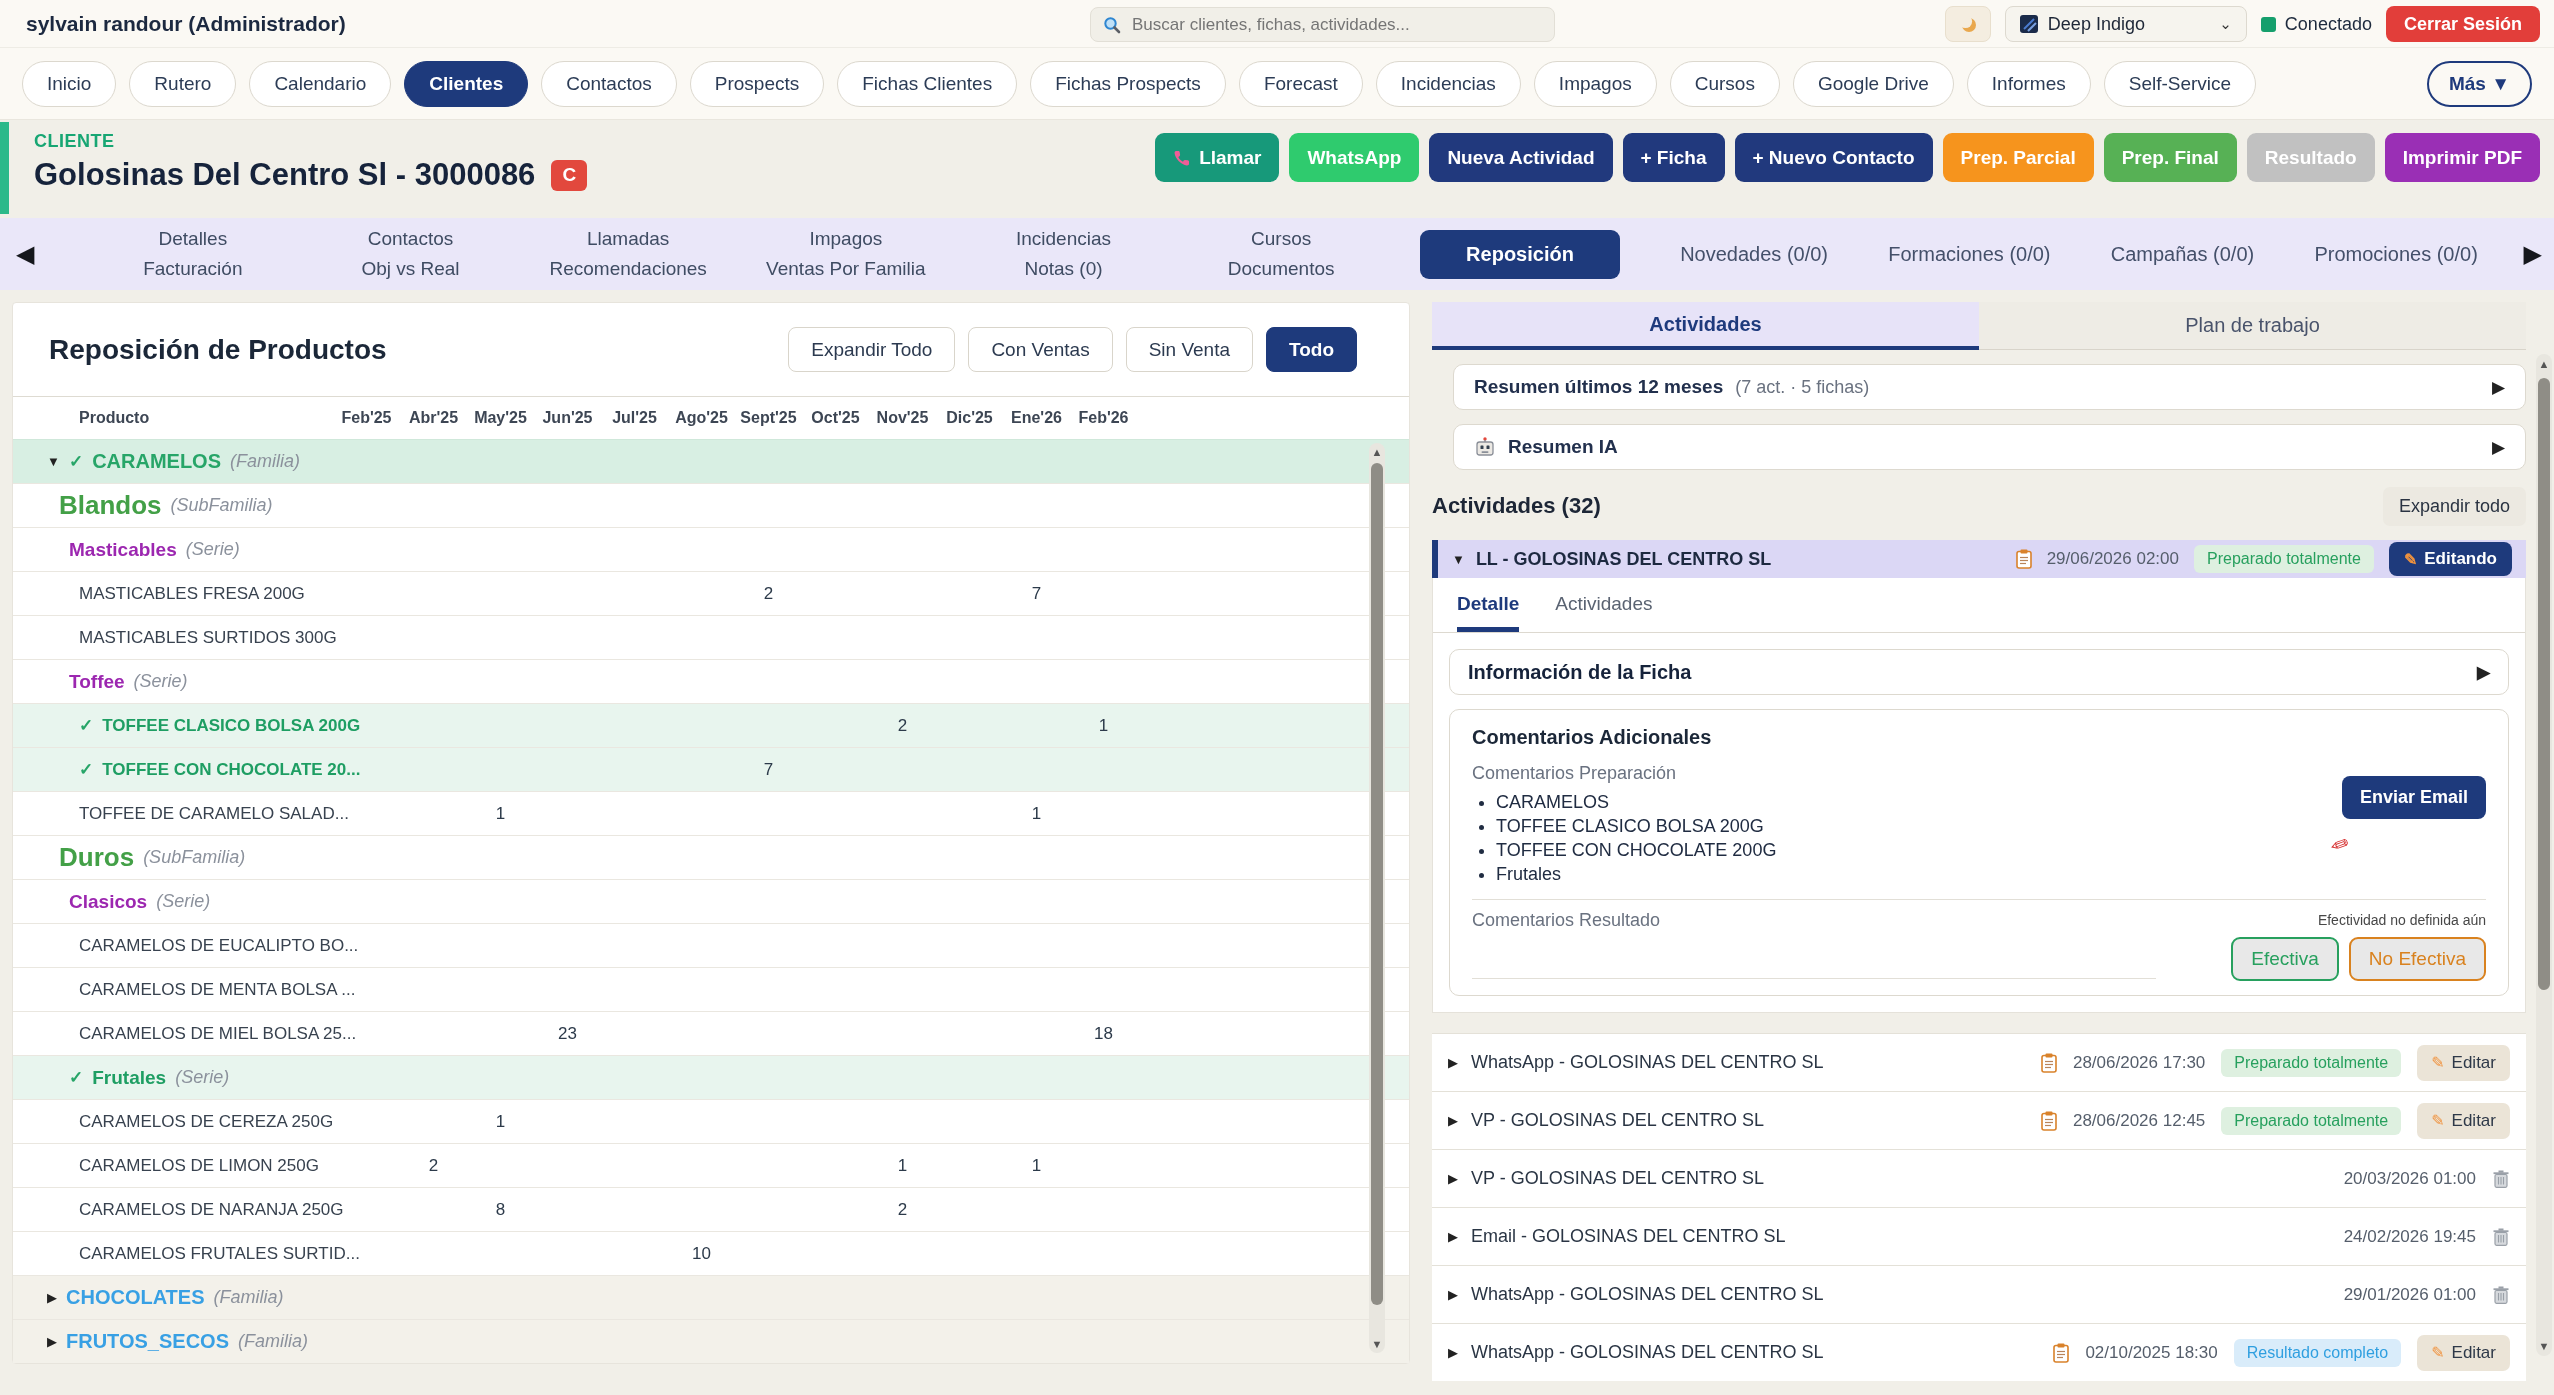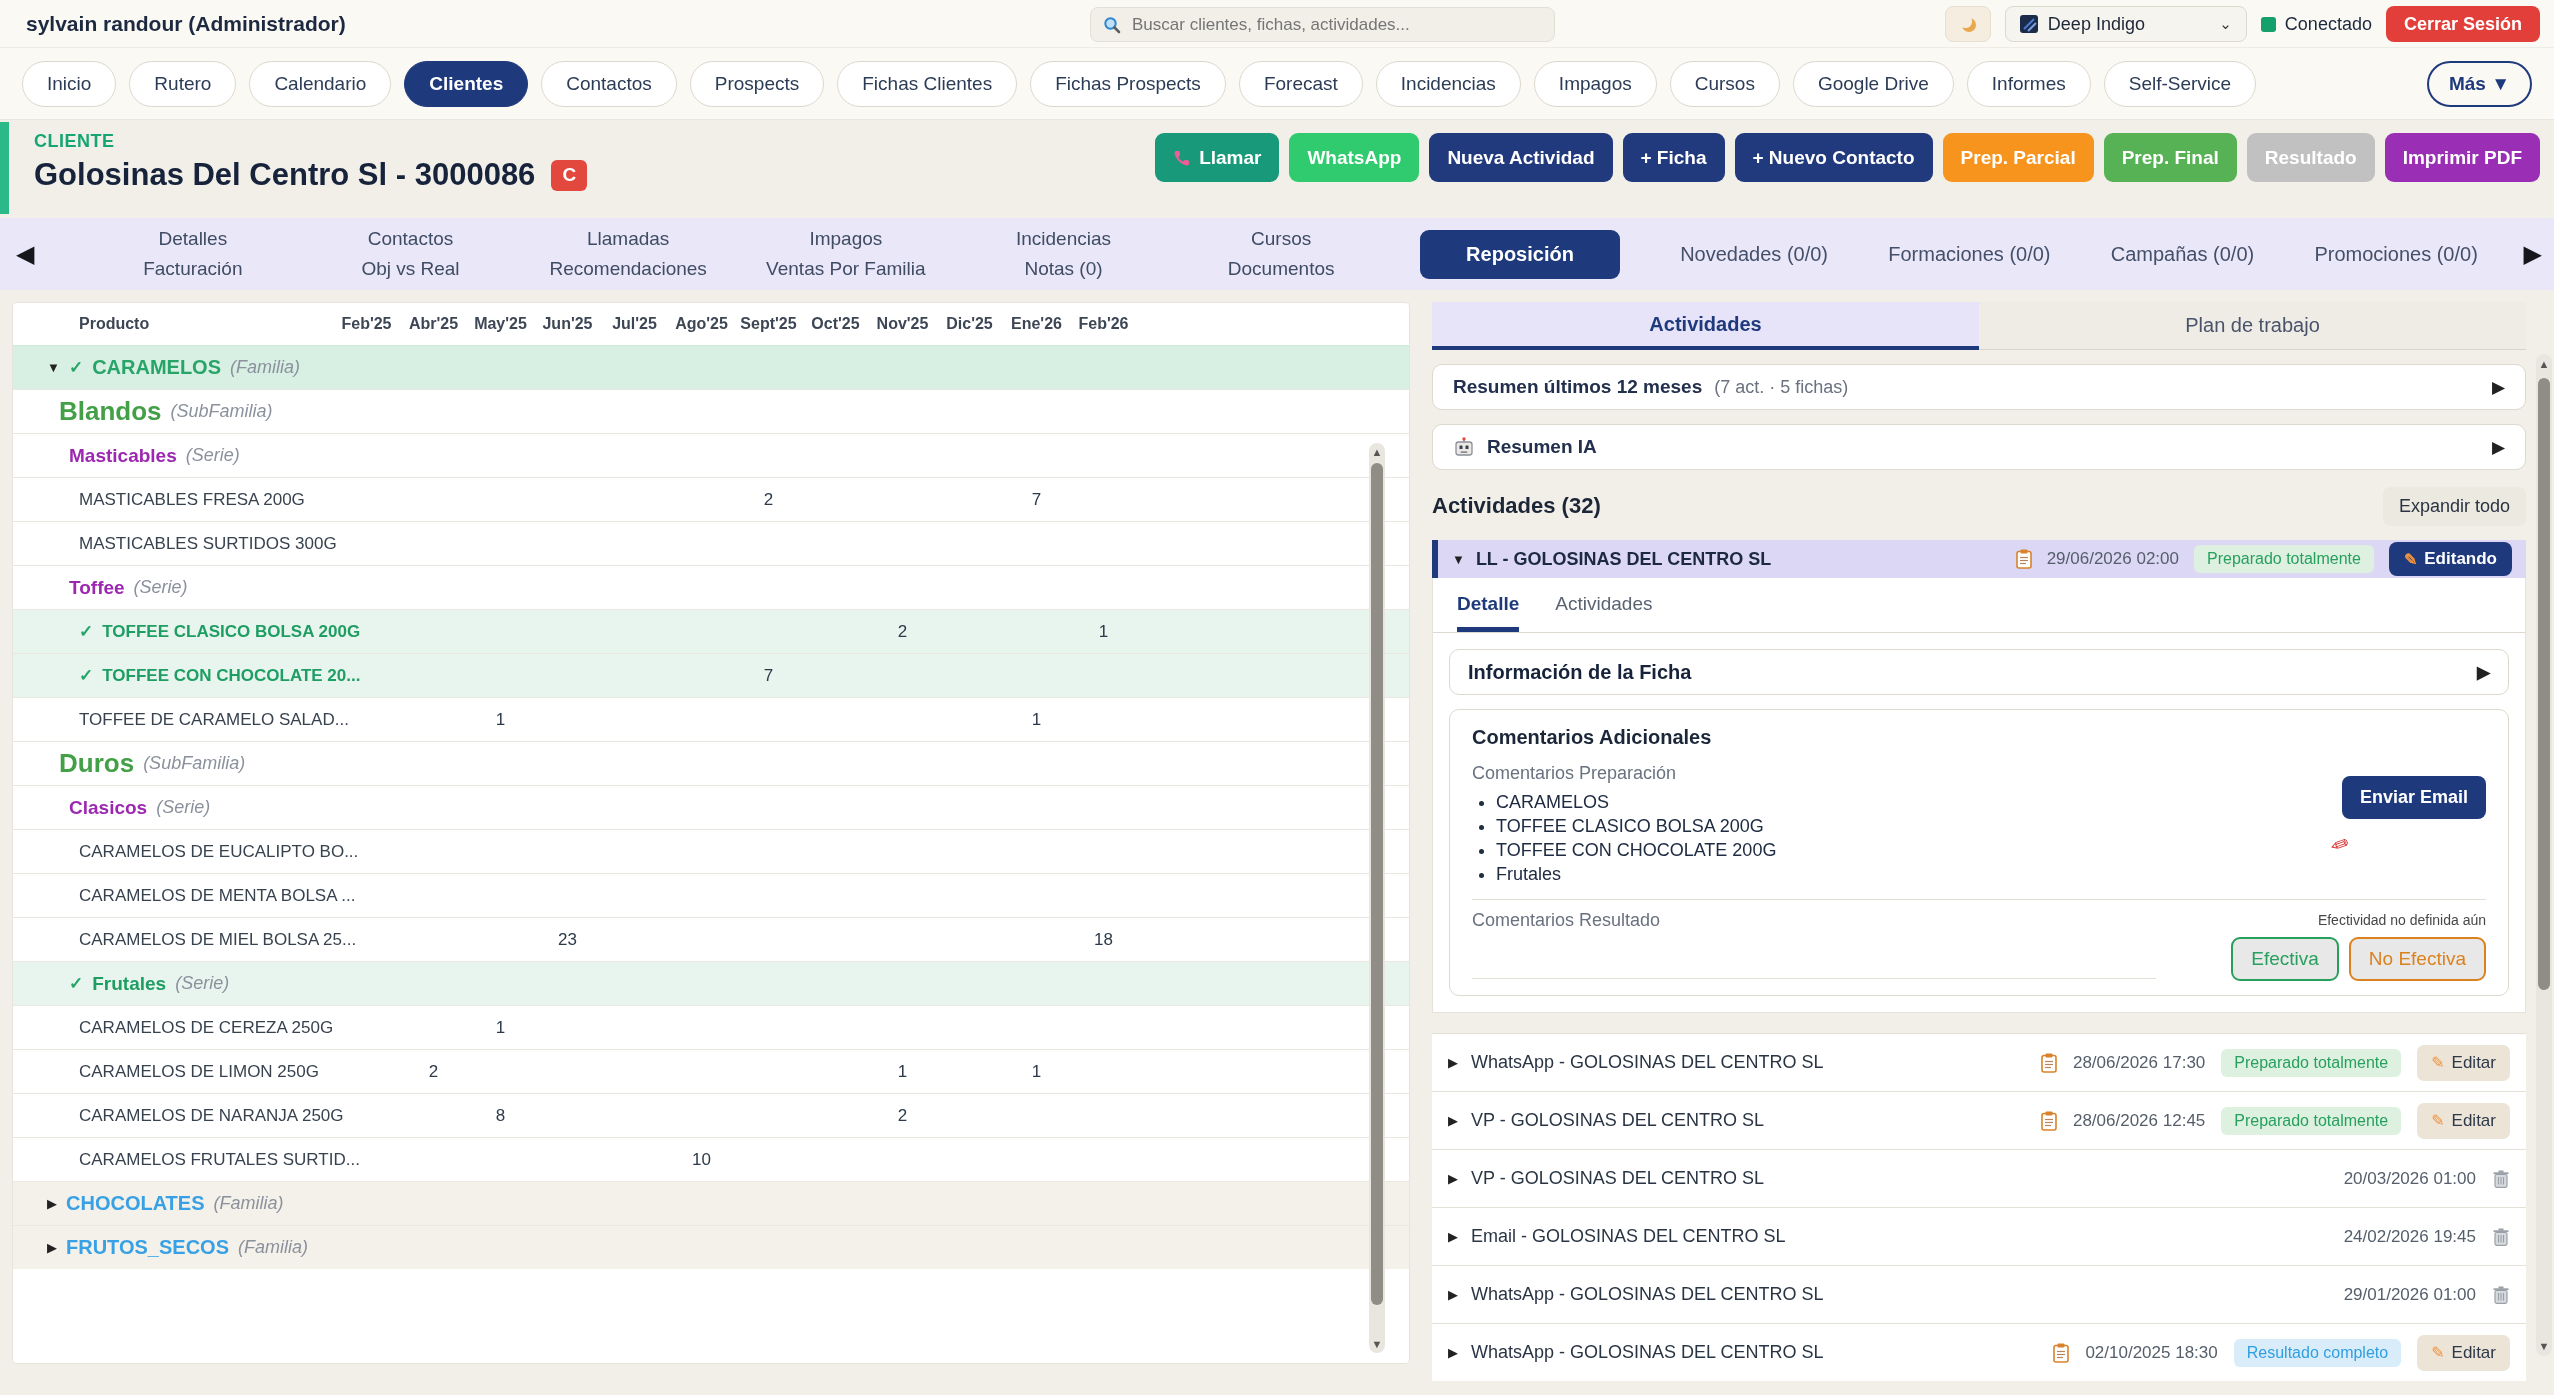--- a/index.html
+++ b/index.html
@@ -91,21 +91,21 @@
   .lc-scroll .sb-thumb { top:20px; height:842px; }
   .r-scroll { right:2px; top:52px; bottom:8px; }
   .r-scroll .sb-thumb { top:24px; height:612px; }
   
   .right-panel { flex:1; margin-left:22px; position:relative; padding-right:28px; }
   .r-tabs { display:flex; height:48px; }
   .r-tab { flex:1; display:flex; align-items:center; justify-content:center; font-size:20px; }
   .r-tab.active { background:#e7e3f8; color:#1e3a7c; font-weight:bold; border-bottom:4px solid #1e3a7c; }
   .r-tab.idle { background:#eeece5; color:#49536b; border-bottom:1px solid #d8d4ca; }
   .sum-row { margin-top:14px; height:46px; background:#fff; border:1px solid #ddd9cf; border-radius:10px;
-    display:flex; align-items:center; padding:0 20px; gap:12px; }
+    display:flex; align-items:center; padding:0 20px; gap:12px;margin-left:21px; }
   .sum-label { font-weight:bold; font-size:19px; color:#22304d; }
   .sum-meta { font-size:18px; color:#6a7280; }
   .sum-caret { margin-left:auto; color:#222; font-size:17px; }
   .acts-head { margin-top:16px; display:flex; align-items:center; height:40px; }
   .acts-title { font-size:22px; font-weight:bold; color:#1d2636; }
   .expand-all { margin-left:auto; background:#ece9e1; border-radius:7px; padding:9px 16px; font-size:18px; color:#2a3342; }
   .exp-head { margin-top:14px; height:38px; background:#dbd7f5; border-left:6px solid #1e3a7c;
     display:flex; align-items:center; padding:0 14px; gap:11px; }
   .exp-title { font-weight:bold; font-size:18px; color:#1d2940; }
   .exp-right { margin-left:auto; display:flex; align-items:center; gap:15px; }
@@ -279,20 +279,29 @@
       <div class="snav-tab">Formaciones (0/0)</div>
       <div class="snav-tab">Campañas (0/0)</div>
       <div class="snav-tab">Promociones (0/0)</div>
     </div>
   <span class="band-arrow right">▶</span>
 </div>
 
 <div class="main">
 
   <div class="left-card">
+    <div class="lc-head">
+      <div class="lc-title">Reposición de Productos</div>
+      <div class="lc-filters">
+        <div class="filter-btn">Expandir Todo</div>
+        <div class="filter-btn">Con Ventas</div>
+        <div class="filter-btn">Sin Venta</div>
+        <div class="filter-btn active">Todo</div>
+      </div>
+    </div>
     <div class="thead" id="table-head">
       <div class="pcell">Producto</div>
     <div class="mcell">Feb'25</div>
         <div class="mcell">Abr'25</div>
         <div class="mcell">May'25</div>
         <div class="mcell">Jun'25</div>
         <div class="mcell">Jul'25</div>
         <div class="mcell">Ago'25</div>
         <div class="mcell">Sept'25</div>
         <div class="mcell">Oct'25</div>

